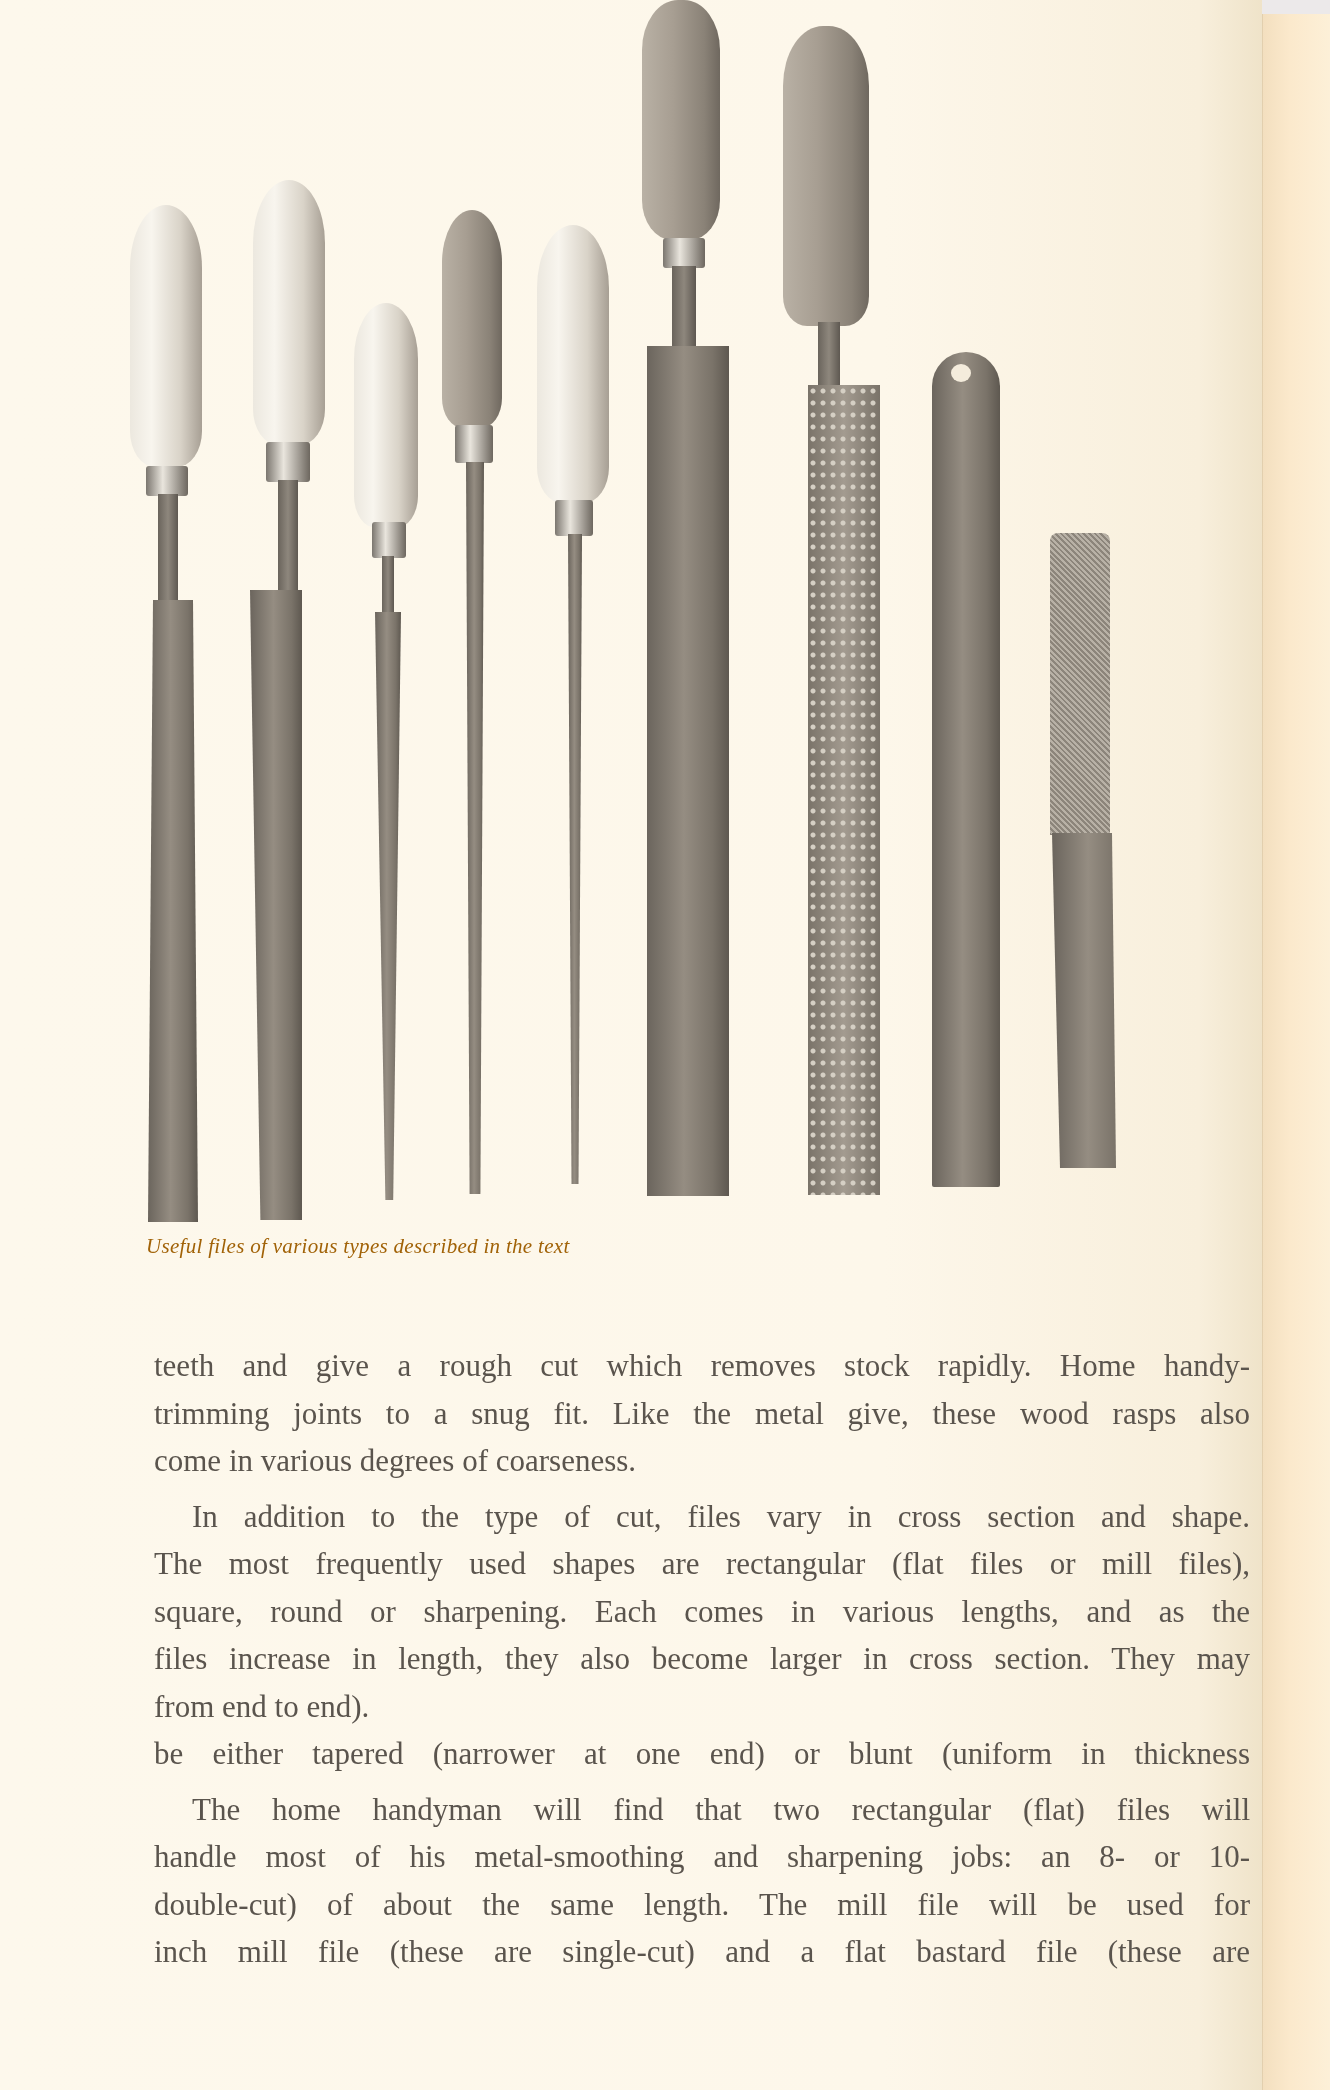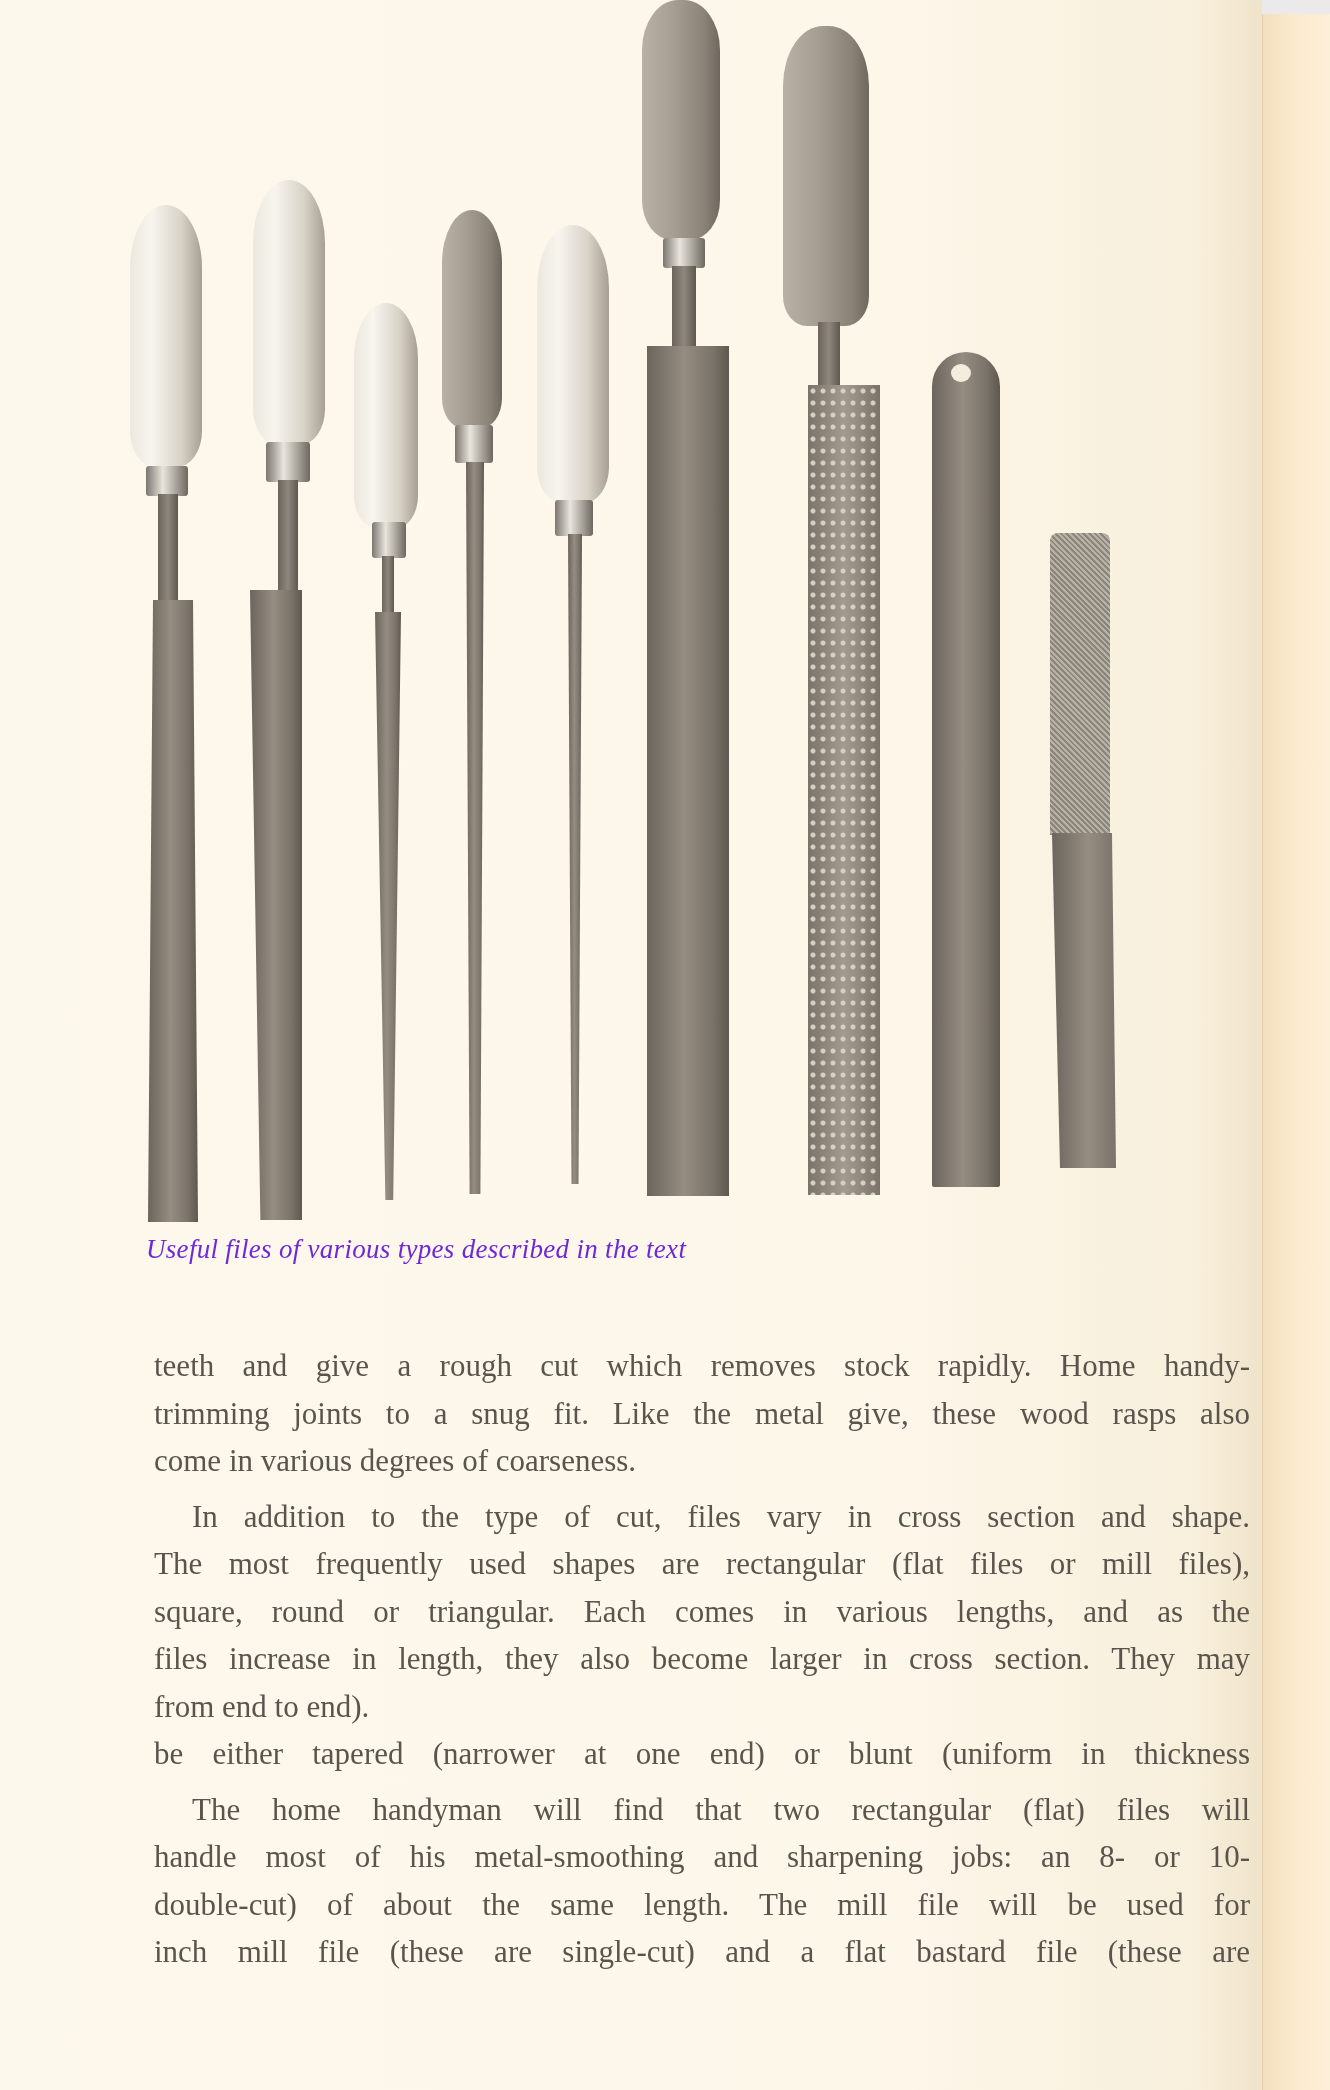--- a/index.html
+++ b/index.html
@@ -36,21 +36,21 @@
   }
   .blade.cross {
     background:
       repeating-linear-gradient(45deg, #8c857b 0 2px, #b8b1a6 2px 4px),
       #8c857b;
   }
   .hole { position: absolute; border-radius: 50%; background: #f4ecdc; }
 
   .caption {
     position: absolute; left: 146px; top: 1234px;
-    font-style: italic; font-size: 27px; color: #6d28d9; letter-spacing: 0.3px;
+    font-style: italic; font-size: 21px; color: #a16207; letter-spacing: 0.3px;
   }
   .body-text {
     position: absolute; left: 146px; top: 1334px; width: 1112px;
     color: #5a544d; font-size: 31px; line-height: 47.5px;
   }
   .body-text p { margin: 8px; text-align: justify; text-align-last: justify; }
   .body-text p .ln { display: block; text-align: justify; text-align-last: justify; white-space: nowrap; }
   .body-text p .ln.last { text-align-last: left; }
   .body-text p.indent .ln:first-child { padding-left: 38px; }
 </style>
@@ -124,21 +124,21 @@
 
 <div class="body-text">
   <p>
     <span class="ln">teeth and give a rough cut which removes stock rapidly. Home handy-</span>
     <span class="ln">trimming joints to a snug fit. Like the metal give, these wood rasps also</span>
     <span class="ln last">come in various degrees of coarseness.</span>
   </p>
   <p class="indent">
     <span class="ln">In addition to the type of cut, files vary in cross section and shape.</span>
     <span class="ln">The most frequently used shapes are rectangular (flat files or mill files),</span>
-    <span class="ln">square, round or triangular. Each comes in various lengths, and as the</span>
+    <span class="ln">square, round or sharpening. Each comes in various lengths, and as the</span>
     <span class="ln">files increase in length, they also become larger in cross section. They may</span>
     <span class="ln last">from end to end).</span>
     <span class="ln">be either tapered (narrower at one end) or blunt (uniform in thickness</span>
   </p>
   <p class="indent">
     <span class="ln">The home handyman will find that two rectangular (flat) files will</span>
     <span class="ln">handle most of his metal-smoothing and sharpening jobs: an 8- or 10-</span>
     <span class="ln">double-cut) of about the same length. The mill file will be used for</span>
     <span class="ln">inch mill file (these are single-cut) and a flat bastard file (these are</span>
   </p>

